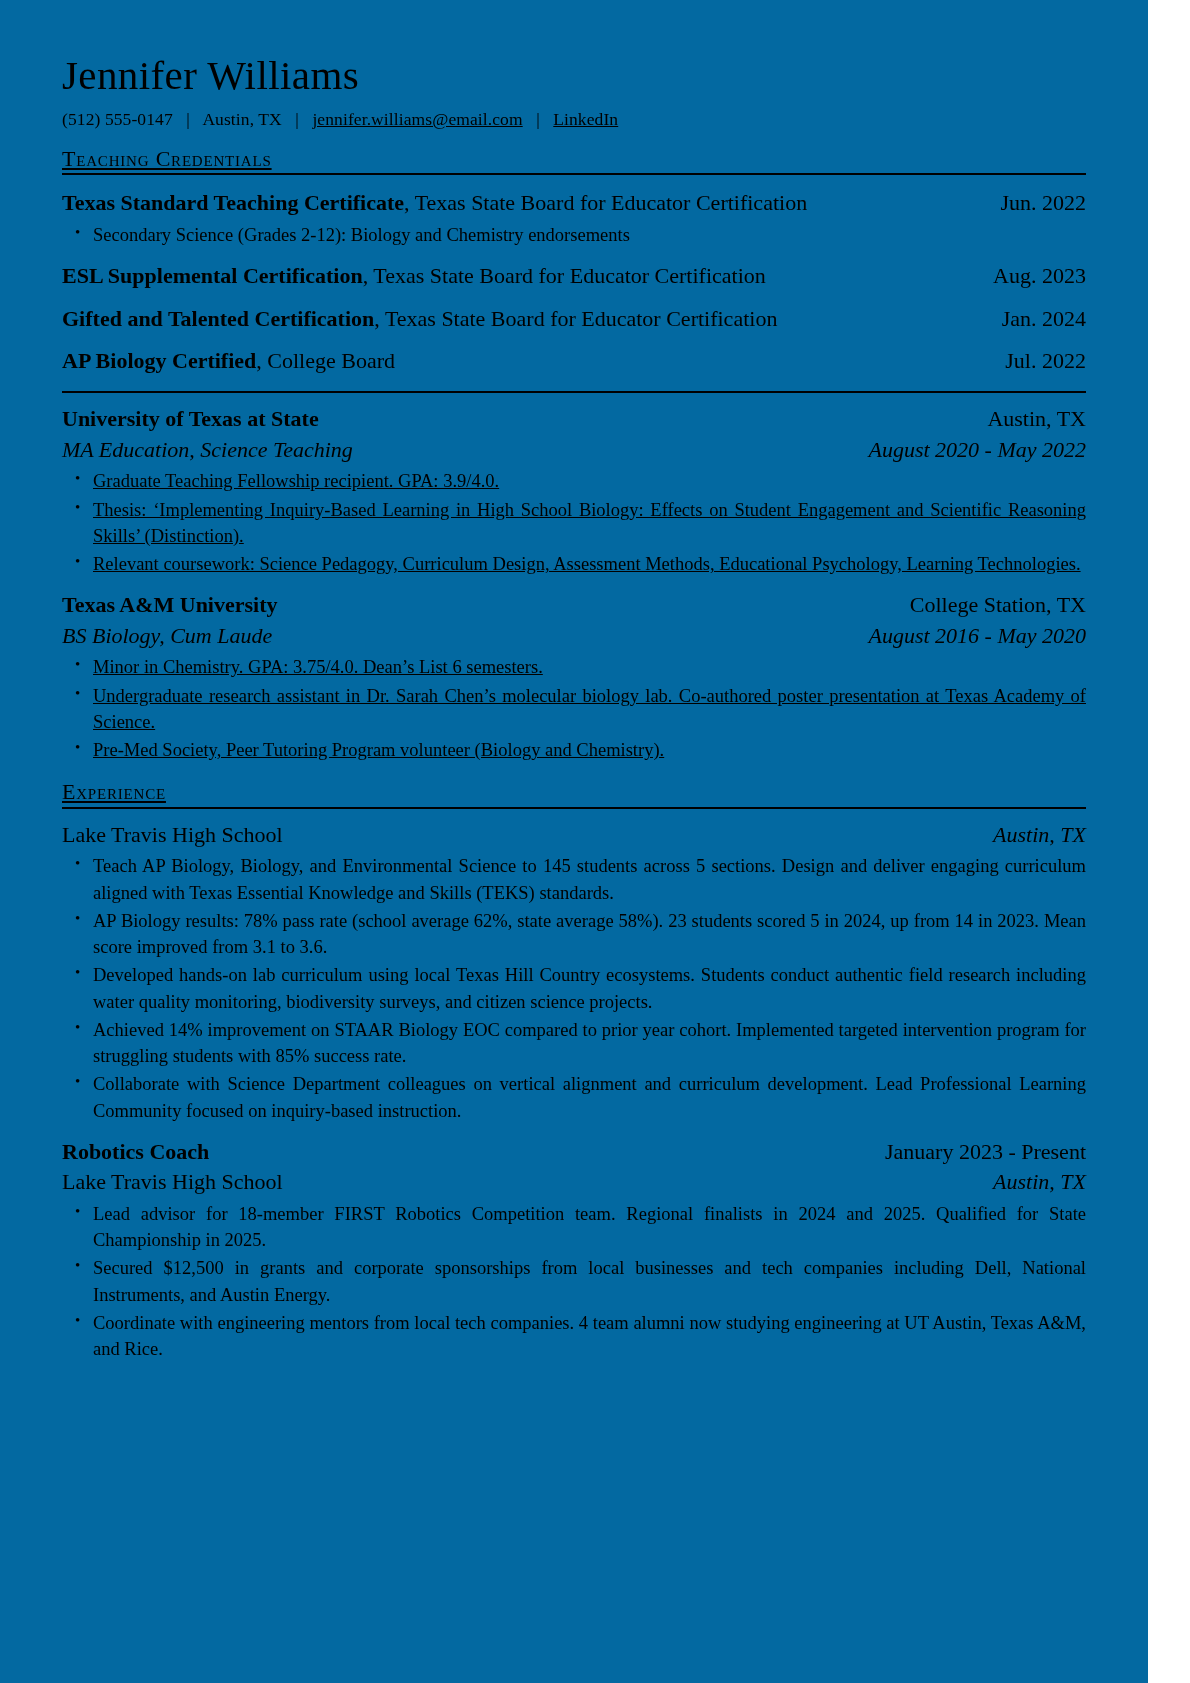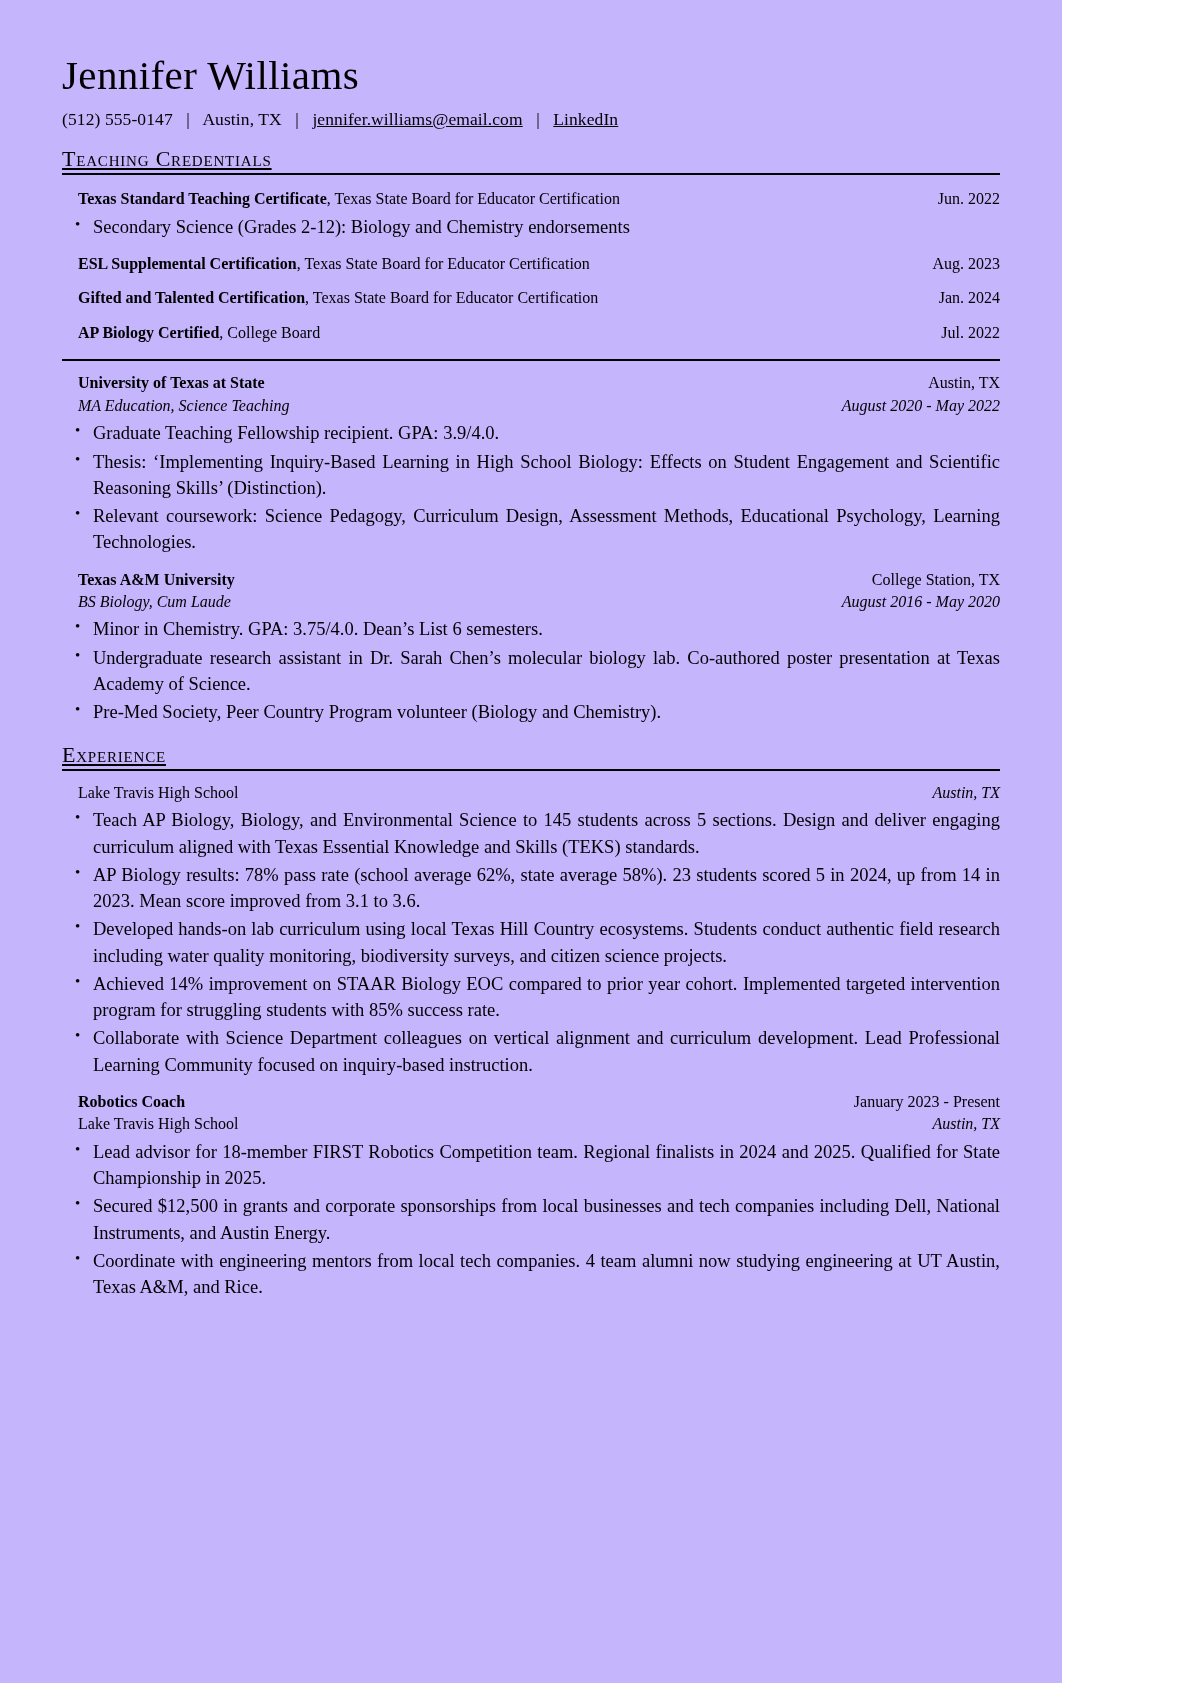--- a/index.html
+++ b/index.html
@@ -6,25 +6,25 @@
   html, body {
     margin: 0;
     padding: 0;
     background: #ffffff;
   }
   body {
     font-family: "Liberation Serif", "DejaVu Serif", serif;
     color: #000000;
   }
   .page {
-    width: 1062px;
+    width: 1148px;
     min-height: 1683px;
     box-sizing: border-box;
     padding: 44px 62px 16px 62px;
-    background: #c4b5fd;
+    background: #0369a1;
     position: relative;
   }
 
   
   .name {
     font-size: 41px;
     font-weight: normal;
     letter-spacing: 0.4px;
     line-height: 1.05;
     margin: 10px 0 0 0;
@@ -64,24 +64,23 @@
     border-top: 2.1px solid #000;
     margin: 2px 0 0 0;
     height: 0;
   }
 
   
   .row {
     display: flex;
     justify-content: space-between;
     align-items: baseline;
-    font-size: 16px;
+    font-size: 22px;
     line-height: 1.34;
     margin-top: 11px;
-    margin-left: 16px;
   }
   .row .left { flex: 1 1 auto; padding-right: 18px; }
   .row .right { flex: 0 0 auto; white-space: nowrap; text-align: right; }
   .row.tight { margin-top: 1px; }
 
   .b { font-weight: bold; }
   .i { font-style: italic; }
 
   
   ul.bullets {
@@ -104,21 +103,21 @@
     position: absolute;
     left: 13px;
     top: 0;
     font-size: 15px;
   }
   ul.bullets li:last-child { }
 
   .cred-row { margin-top: 13px; }
   .entry { margin-top: 13px; }
   .entry-first { margin-top: 11px; }
-  .edu-bullets li { margin-top: 1px; }
+  .edu-bullets li { margin-top: 1px; text-decoration: underline; }
 </style>
 </head>
 <body>
 
 <div class="page">
 
   <h1 class="name">Jennifer Williams</h1>
 
   <div class="contact">
     <span>(512) 555-0147</span>
@@ -195,21 +194,21 @@
       <div class="left b">Texas A&amp;M University</div>
       <div class="right">College Station, TX</div>
     </div>
     <div class="row tight">
       <div class="left i">BS Biology, Cum Laude</div>
       <div class="right i">August 2016 - May 2020</div>
     </div>
     <ul class="bullets edu-bullets">
       <li>Minor in Chemistry. GPA: 3.75/4.0. Dean’s List 6 semesters.</li>
       <li>Undergraduate research assistant in Dr. Sarah Chen’s molecular biology lab. Co-authored poster presentation at Texas Academy of Science.</li>
-      <li>Pre-Med Society, Peer Country Program volunteer (Biology and Chemistry).</li>
+      <li>Pre-Med Society, Peer Tutoring Program volunteer (Biology and Chemistry).</li>
     </ul>
   </div>
 
   <div class="section-head">
     <span class="section-title">Experience</span>
     <hr class="rule">
   </div>
 
   <div class="entry entry-first">
     <div class="row tight">

